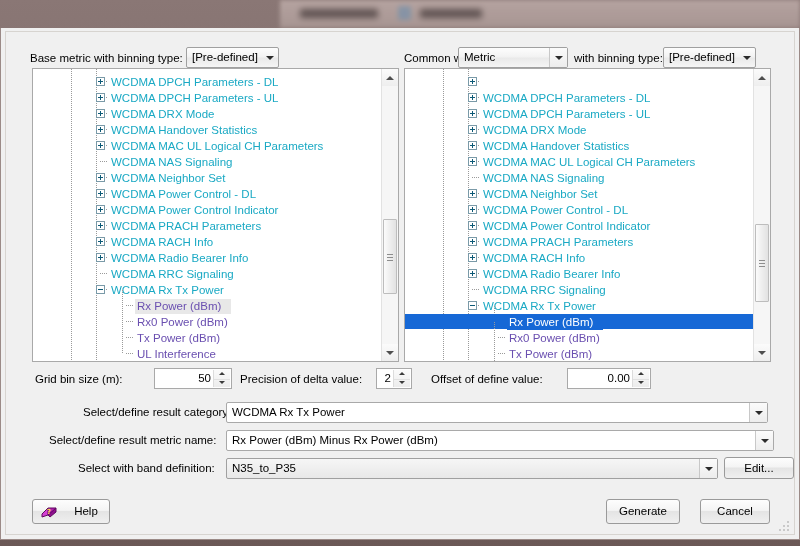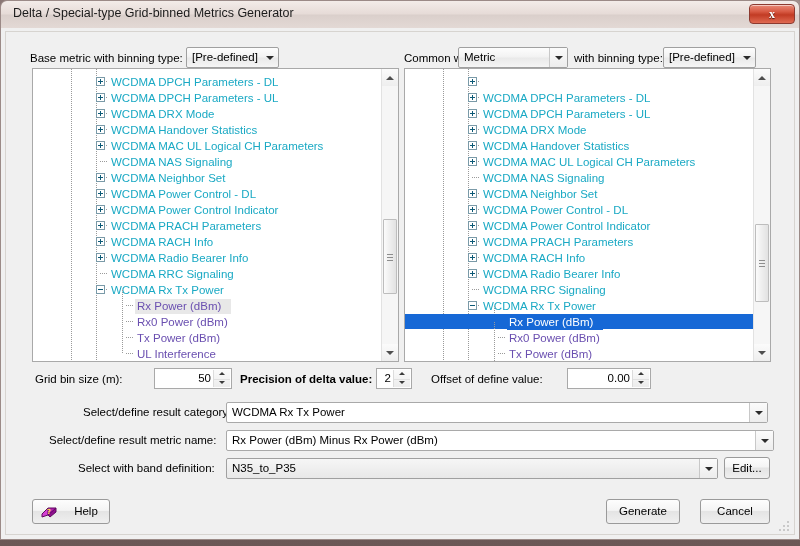--- a/index.html
+++ b/index.html
@@ -108,26 +108,20 @@
 <div class="desktop"></div>
 
 <div class="bg-blur">
   <div class="bw" style="left:20px;width:78px;"></div>
   <div class="bi" style="left:118px;"></div>
   <div class="bw" style="left:140px;width:62px;"></div>
 </div>
 
 <div class="window">
 
-  <div class="titlebar">
-    <div class="title-text">Delta / Special-type Grid-binned Metrics Generator</div>
-    <div class="closebtn">
-      <div class="x">x</div>
-    </div>
-  </div>
 
   <div class="client">
   <div class="client-in">
 
     <div class="lbl" style="left:24px;top:20px;">Base metric with binning type:</div>
     <div class="combo" style="left:180px;top:15px;width:93px;">
       <div class="ctext">[Pre-defined]</div>
       <div class="arrowbox">
             <span class="caret"></span>
           </div>
@@ -368,21 +362,21 @@
       <div class="sbx">
         <div class="half top">
               <span class="sa u"></span>
             </div>
             <div class="half bot">
               <span class="sa d"></span>
             </div>
       </div>
     </div>
 
-    <div class="lbl" style="left:234px;top:341px;font-weight:bold;">Precision of delta value:</div>
+    <div class="lbl" style="left:234px;top:341px;">Precision of delta value:</div>
     <div class="spin" style="left:370px;top:336px;width:36px;">
       <div class="val">2</div>
       <div class="sbx">
         <div class="half top">
               <span class="sa u"></span>
             </div>
             <div class="half bot">
               <span class="sa d"></span>
             </div>
       </div>
@@ -417,21 +411,21 @@
           </div>
     </div>
 
     <div class="lbl" style="left:72px;top:430px;">Select with band definition:</div>
     <div class="combo wide gray" style="left:220px;top:426px;width:492px;">
       <div class="ctext">N35_to_P35</div>
       <div class="arrowbox">
             <span class="caret"></span>
           </div>
     </div>
-    <div class="btn sm" style="left:718px;top:425px;width:46px;">Edit...</div>
+    <div class="btn sm" style="left:718px;top:425px;width:70px;">Edit...</div>
 
     <div class="btn" style="left:26px;top:467px;width:78px;">
       <svg class="helpico" viewBox="0 0 16 15">
         <polygon points="1,10 7,4 15,4 9,10" fill="#b51fb5" stroke="#5f0a5f" stroke-width="1"></polygon>
         <polygon points="1,10 7,4 7,11 1,13" fill="#d43fd4" stroke="#5f0a5f" stroke-width="1"></polygon>
         <polygon points="7,11 15,4 15,8 9,13" fill="#8f0f8f" stroke="#5f0a5f" stroke-width="1"></polygon>
         <text x="6" y="10" font-size="7" font-weight="bold" fill="#ffe34d" font-family="DejaVu Sans, sans-serif">?</text>
       </svg>
       <span style="position:absolute;left:30px;top:0;right:0;text-align:center;line-height:23px;">Help</span>
     </div>

